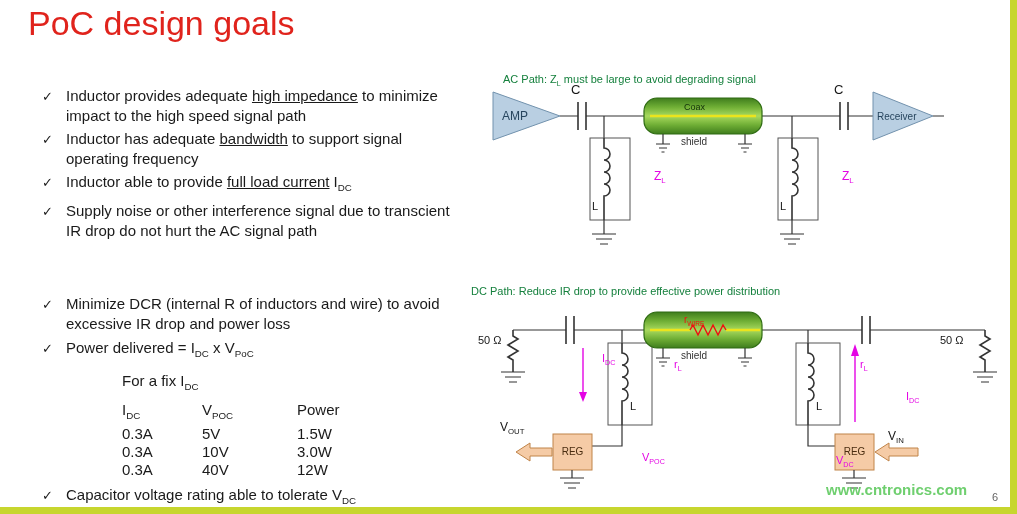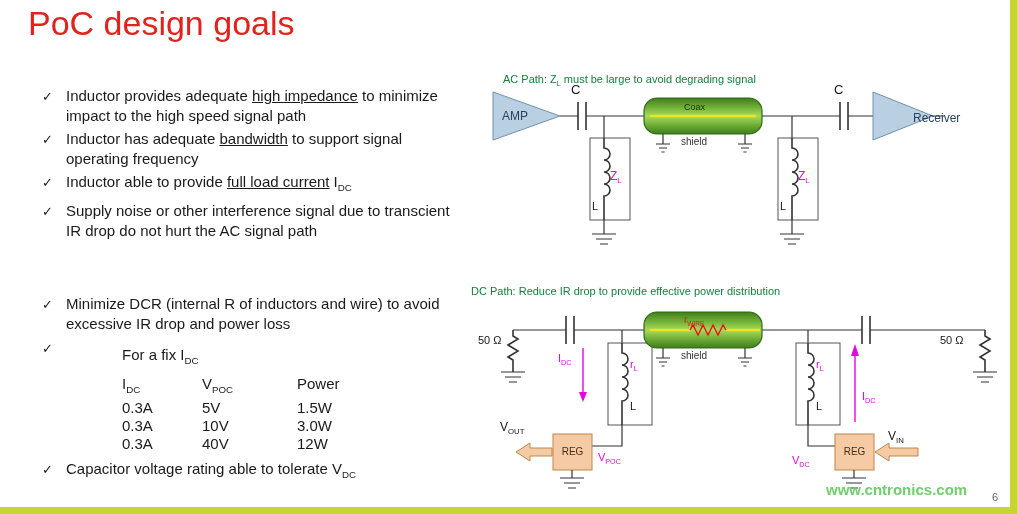--- a/index.html
+++ b/index.html
@@ -17,25 +17,25 @@
   .btext{flex:1;}
   .u{text-decoration:underline;}
   .ml{margin-left:4px;}
   sub{font-size:0.65em;}
   .indent1{margin-left:56px;margin-top:7px;}
   .ptable{display:grid;grid-template-columns:80px 95px 90px;margin-left:56px;margin-top:4px;line-height:18px;}
   .sec-title{position:absolute;font-size:11px;color:#15803d;white-space:nowrap;margin-top:23px;}
   .diagram{position:absolute;}
   .diagram svg{position:absolute;left:0;top:0;}
   .lbl{position:absolute;white-space:nowrap;font-size:11px;color:#161616;}
-  .magenta{color:var(--magenta);}
+  .magenta{color:var(--magenta);padding-left:44px;}
   .redtxt{color:var(--wire_red);}
   .coaxlbl{font-size:9px;color:#12300a;text-align:center;}
   .shieldlbl{font-size:10px;color:#333;text-align:right;}
-  .tinylbl{font-size:12px;color:#27455e;margin-left:36px;}
+  .tinylbl{font-size:10px;color:#27455e;}
   .amplbl{font-size:12px;color:#27455e;}
   .reglbl{font-size:10px;color:#4a2d10;text-align:center;}
   .watermark{position:absolute;left:826px;top:481px;font-size:15px;font-weight:bold;color:var(--watermark_green);}
   .pagenum{position:absolute;left:992px;top:491px;font-size:11px;color:#666;}
   .edge-right{position:absolute;left:1010px;top:0;width:7px;height:514px;background:var(--border_green);}
   .edge-bottom{position:absolute;left:0;top:507px;width:1017px;height:7px;background:var(--border_green);}
   
   .wire{stroke:#333;stroke-width:1.2;fill:none;}
   .comp{stroke:#333;stroke-width:1.6;fill:none;}
   .box{fill:#ffffff;stroke:#555;stroke-width:1;}
@@ -73,20 +73,21 @@
 </div>
 
 <div class="bullets" style="top:294px;">
   <div class="bullet">
     <span class="check">✓</span>
     <div class="btext"><span>Minimize DCR (internal R of inductors and wire) to avoid excessive IR drop and power loss</span></div>
   </div>
   <div class="bullet" style="margin-top:4px;">
     <span class="check">✓</span>
     <div class="btext">
+      <div><span>Power delivered = </span><span>I</span><sub>DC</sub><span> x </span><span>V</span><sub>PoC</sub></div>
       <div class="indent1"><span>For a fix </span><span>I</span><sub>DC</sub></div>
       <div class="ptable">
         <div><span>I</span><sub>DC</sub></div>
         <div><span>V</span><sub>POC</sub></div>
         <div>Power</div>
         <div>0.3A</div>
         <div>5V</div>
         <div>1.5W</div>
         <div>0.3A</div>
         <div>10V</div>

